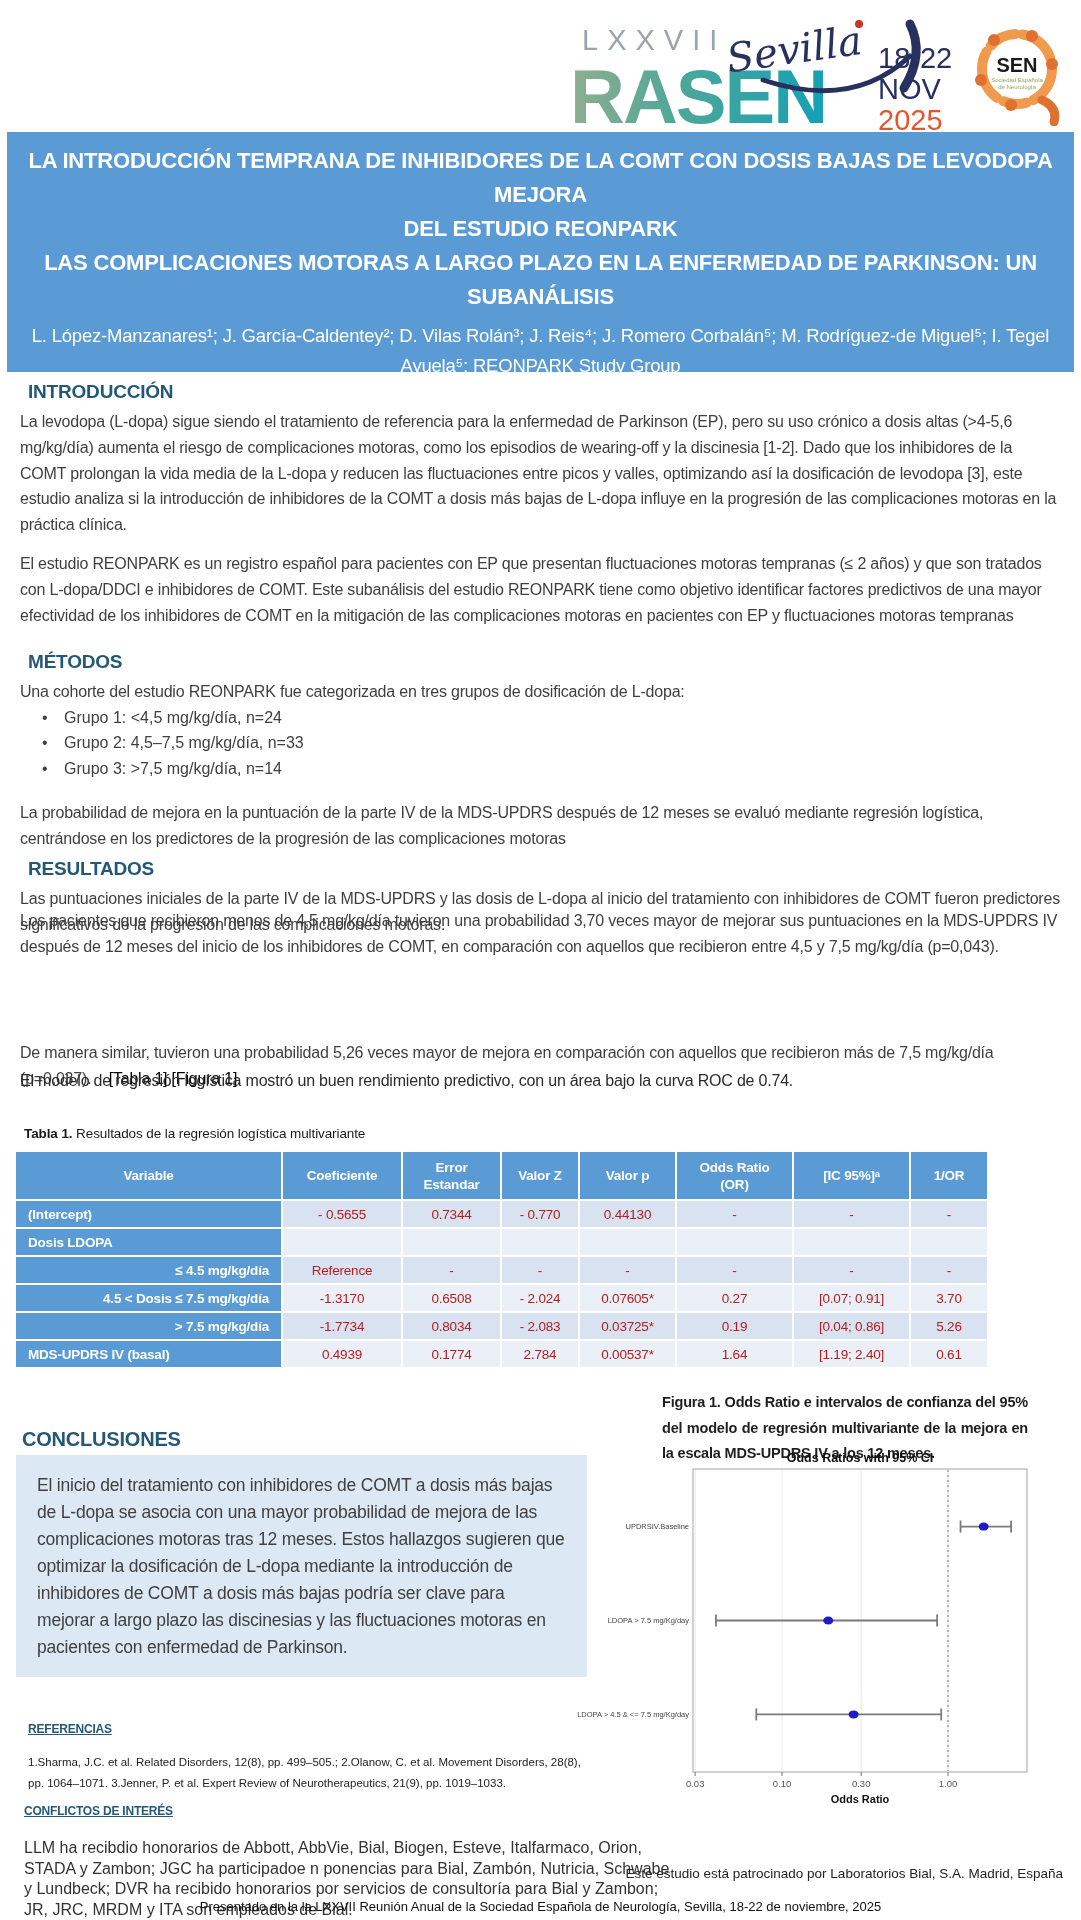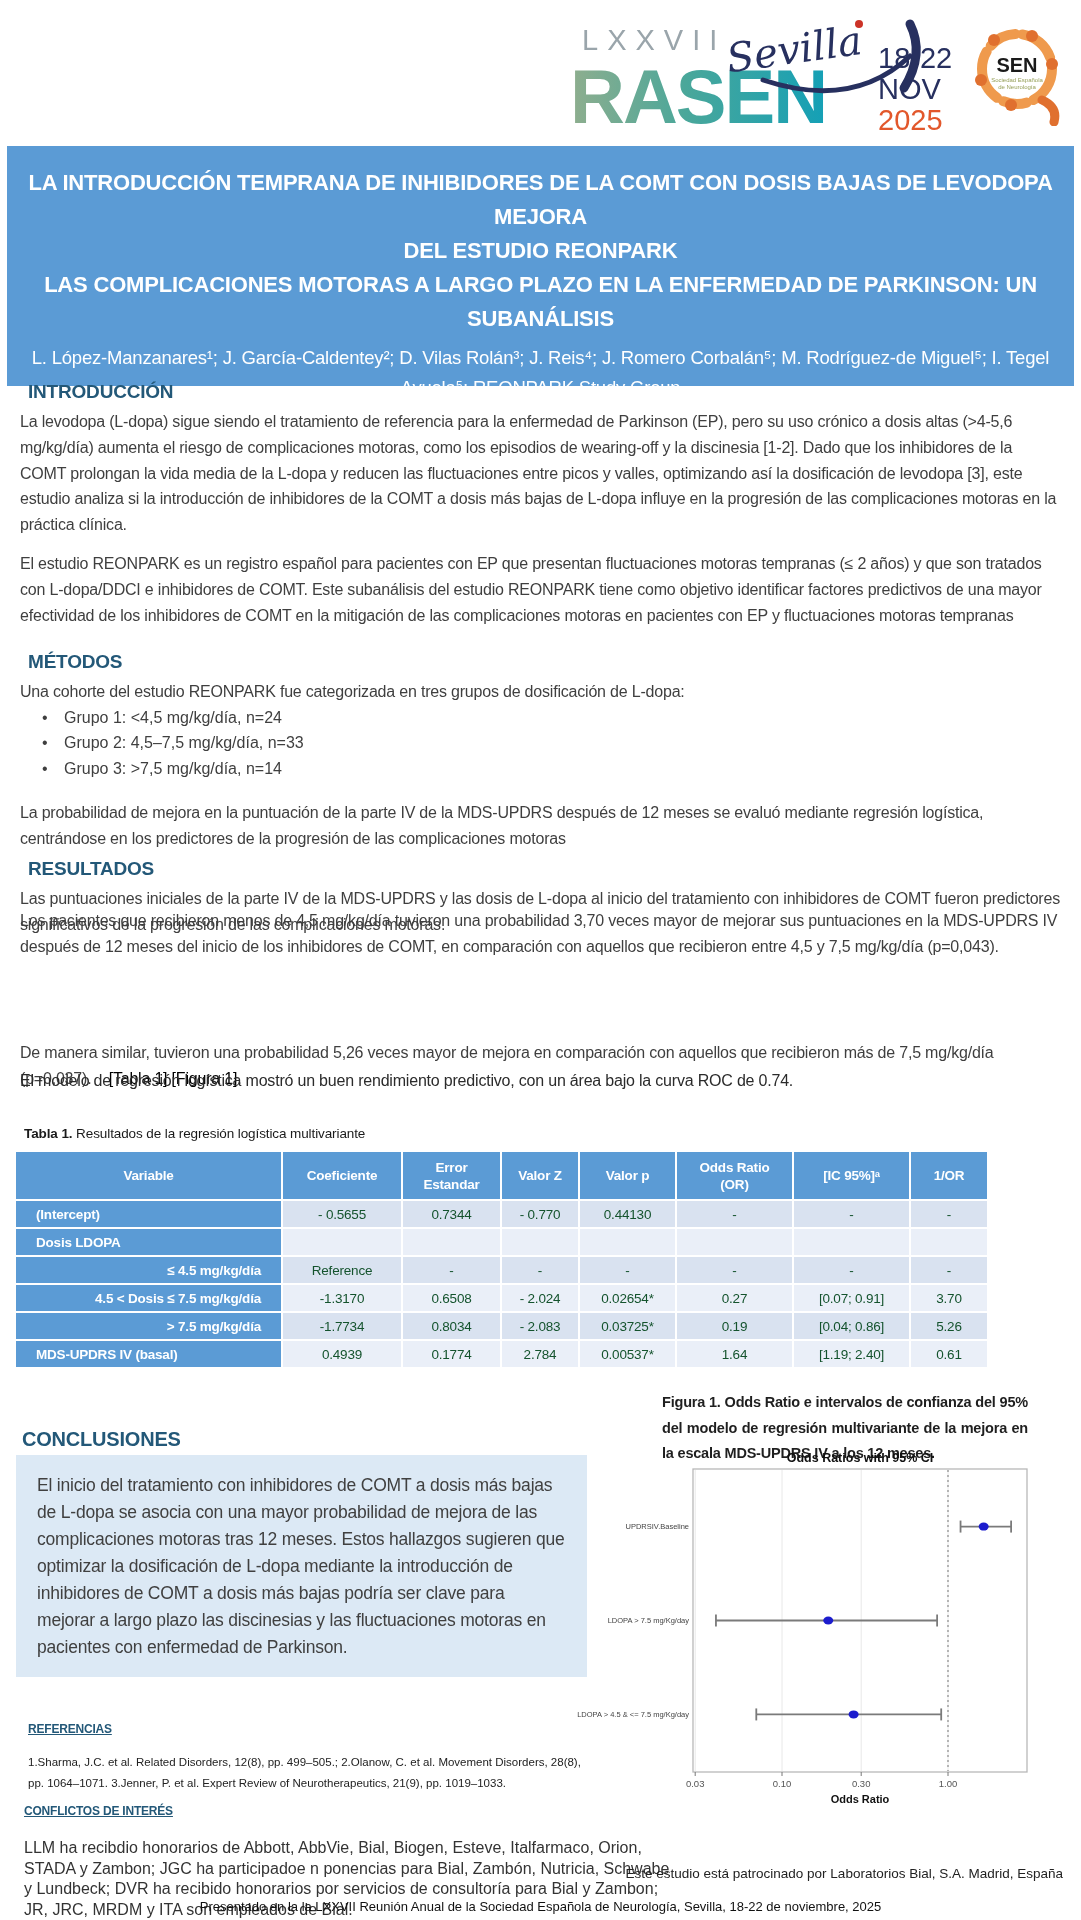--- a/index.html
+++ b/index.html
@@ -6,23 +6,22 @@
   #poster{
     position:relative;width:1081px;height:1920px;margin:0 auto;
     background:#ffffff;overflow:hidden;
     font-family:"Liberation Sans","DejaVu Sans",sans-serif;
     color:#3f3f3f;
   }
   .abs{position:absolute;}
   
   .banner{
     position:absolute;left:7px;right:7px;top:132px;height:240px;
-    background:#5b9bd5;color:#ffffff;text-align:center;padding-top:20px;
+    background:#5b9bd5;color:#ffffff;text-align:center;padding-top:12px;
     box-sizing:border-box;
-    margin-top:14px;
   }
   .title-line{font-size:22px;font-weight:bold;line-height:34px;letter-spacing:-0.2px;}
   .authors-line{font-size:18.5px;font-weight:normal;line-height:30px;letter-spacing:-0.2px;}
   .authors-block{margin-top:7px;}
   .affil-block{margin-top:5px;}
   .affil-line{font-size:15.5px;font-weight:bold;line-height:26px;letter-spacing:-0.2px;}
   
   .sec-head{
     position:absolute;left:28px;color:#235878;font-weight:bold;
     font-size:19px;letter-spacing:-0.2px;
@@ -44,23 +43,23 @@
     position:absolute;left:14px;top:1150px;border-collapse:separate;border-spacing:2px;
     table-layout:fixed;width:975px;
   }
   table.results th,table.results td{
     font-size:13.5px;letter-spacing:-0.2px;overflow:hidden;
   }
   table.results thead th{
     background:#5b9bd5;color:#ffffff;font-weight:bold;text-align:center;
     height:47px;white-space:pre-line;line-height:17px;vertical-align:middle;padding:0 2px;
   }
-  table.results td{height:24px;text-align:center;vertical-align:middle;color:#14532d;}
+  table.results td{height:24px;text-align:center;vertical-align:middle;color:#b91c1c;}
   table.results .lbl{
-    background:#5b9bd5;color:#ffffff;font-weight:bold;padding:0 20px;text-align:left;
+    background:#5b9bd5;color:#ffffff;font-weight:bold;padding:0 12px;text-align:left;
   }
   table.results .lbl.r{text-align:right;}
   table.results tr.odd td.data{background:#d9e2f0;}
   table.results tr.even td.data{background:#eaeff8;}
   
   .conc-box{
     position:absolute;left:16px;top:1455px;width:571px;box-sizing:border-box;
     background:#dce9f5;padding:17px 21px 16px 21px;
     font-size:17.5px;line-height:27px;color:#404040;letter-spacing:-0.2px;
   }
@@ -228,21 +227,21 @@
           <td class="data">-</td>
           <td class="data">-</td>
           <td class="data">-</td>
           <td class="data">-</td>
         </tr>
         <tr class="even">
           <td class="lbl r">4.5 &lt; Dosis ≤ 7.5 mg/kg/día</td>
           <td class="data">-1.3170</td>
           <td class="data">0.6508</td>
           <td class="data">- 2.024</td>
-          <td class="data">0.02654*</td>
+          <td class="data">0.07605*</td>
           <td class="data">0.27</td>
           <td class="data">[0.07; 0.91]</td>
           <td class="data">3.70</td>
         </tr>
         <tr class="odd">
           <td class="lbl r">&gt; 7.5 mg/kg/día</td>
           <td class="data">-1.7734</td>
           <td class="data">0.8034</td>
           <td class="data">- 2.083</td>
           <td class="data">0.03725*</td>

